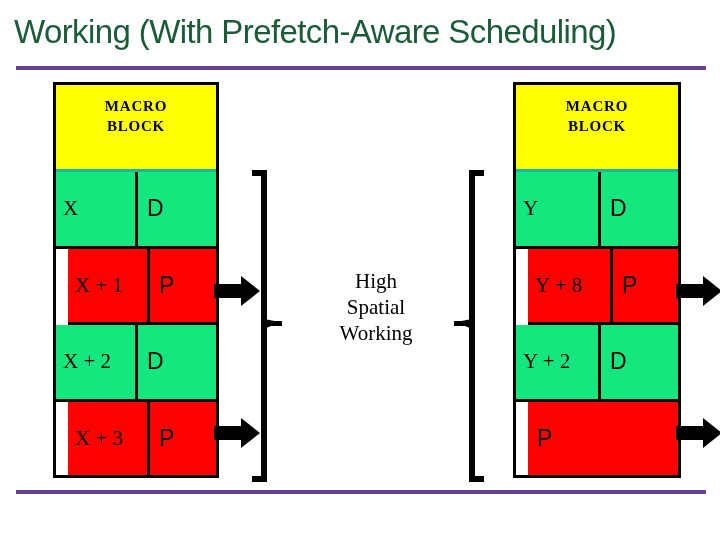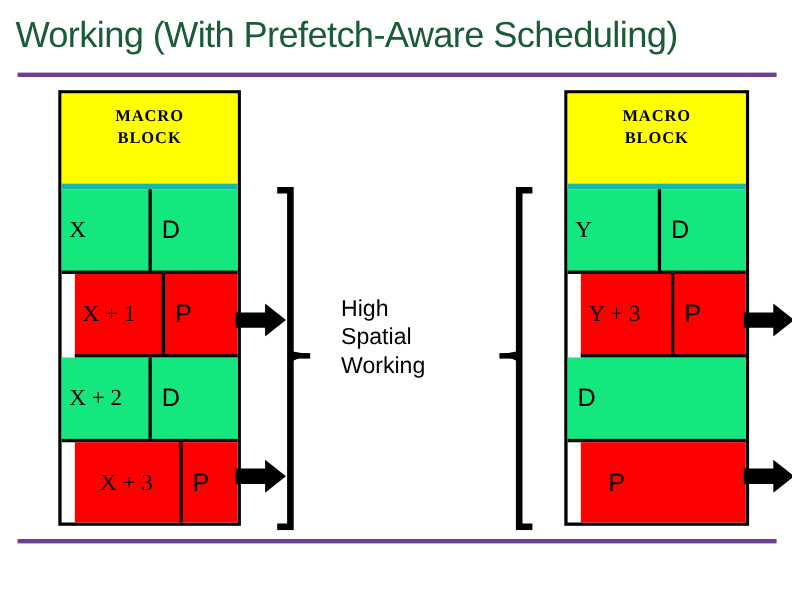--- a/index.html
+++ b/index.html
@@ -48,21 +48,21 @@
     background: #ffffff;
   }
   #table-left  { left: 53px;  top: 82px; width: 166px; height: 396px; }
   #table-right { left: 513px; top: 82px; width: 168px; height: 396px; }
 
   .table-header {
     position: absolute;
     left: 0; top: 0; right: 0;
     height: 87px;
     background: #ffff00;
-    border-bottom: 5px solid #14b8a6;
+    border-bottom: 3px solid #14b8a6;
     box-sizing: border-box;
     display: flex;
     flex-direction: column;
     align-items: center;
     justify-content: flex-start;
     padding-top: 11px;
     font-family: "Liberation Serif", serif;
     font-weight: bold;
     font-size: 15px;
     letter-spacing: 0.8px;
@@ -76,21 +76,21 @@
     display: flex;
     flex-direction: column;
   }
   .row {
     position: relative;
     display: flex;
     flex: 1 1 0;
     border-bottom: 3px solid #000000;
     box-sizing: border-box;
   }
-  .row:last-child { border-bottom: none; padding-left: 16px; }
+  .row:last-child { border-bottom: none; }
   .row.green { background: #15e77f; }
   .row.red   { background: #ff0000; margin-left: 12px; }
 
   .cell {
     box-sizing: border-box;
     display: flex;
     align-items: center;
     font-family: "Liberation Serif", serif;
     font-size: 21px;
     color: #000000;
@@ -134,22 +134,22 @@
   .bracket svg { display: block; width: 100%; height: 100%; }
   #bracket-left  { left: 250px; }
   #bracket-right { left: 448px; }
 
   
   #locality-label {
     position: absolute;
     left: 310px;
     top: 268px;
     width: 132px;
-    text-align: left;
-    font-family: Liberation Sans, sans-serif;
+    text-align: center;
+    font-family: Liberation Serif, serif;
     font-size: 21px;
     line-height: 26px;
     color: #000000;
   }
   #locality-label div { display: block; }
 </style>
 </head>
 <body>
 
 <div id="slide-title">Working (With Prefetch-Aware Scheduling)</div>
@@ -186,24 +186,25 @@
   <div class="table-header">
     <span>MACRO</span>
     <span>BLOCK</span>
   </div>
   <div class="table-body">
     <div class="row green">
       <div class="cell addr">Y</div>
       <div class="cell kind">D</div>
     </div>
     <div class="row red">
-      <div class="cell addr">Y + 3</div>
-      <div class="cell kind">P</div>
-    </div>
-    <div class="row green">
+      <div class="cell addr">Y + 8</div>
+      <div class="cell kind">P</div>
+    </div>
+    <div class="row green">
+      <div class="cell addr">Y + 2</div>
       <div class="cell kind">D</div>
     </div>
     <div class="row red">
       <div class="cell kind">P</div>
     </div>
   </div>
 </div>
 
 <div class="block-arrow" id="arrow-left-p1">
   <svg viewBox="0 0 46 30" xmlns="http://www.w3.org/2000/svg">

